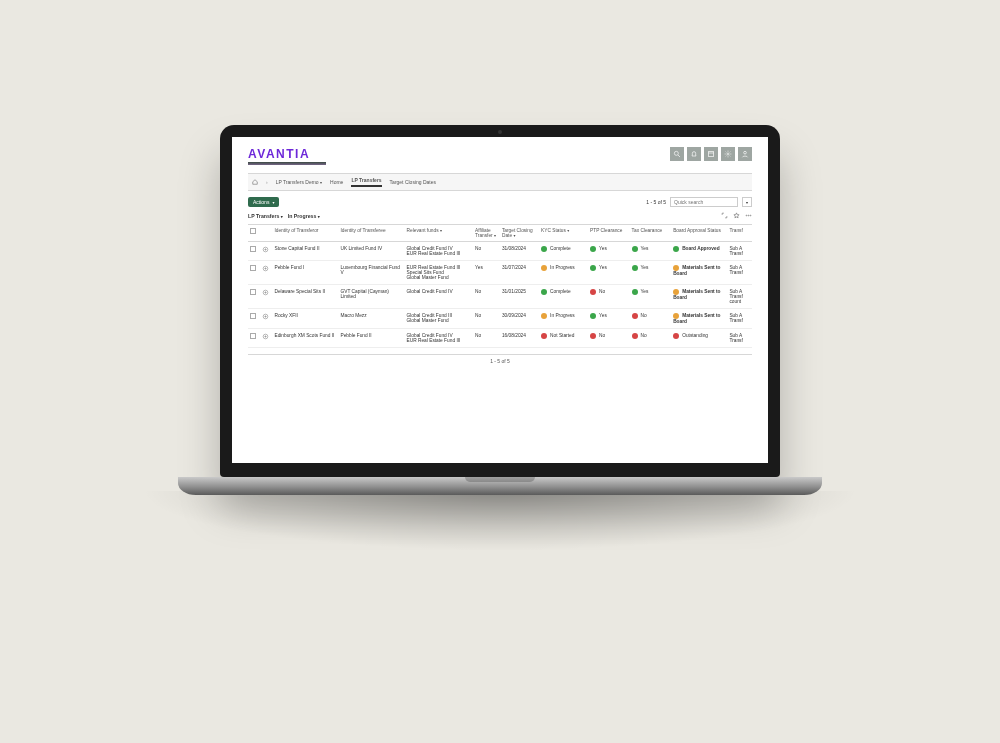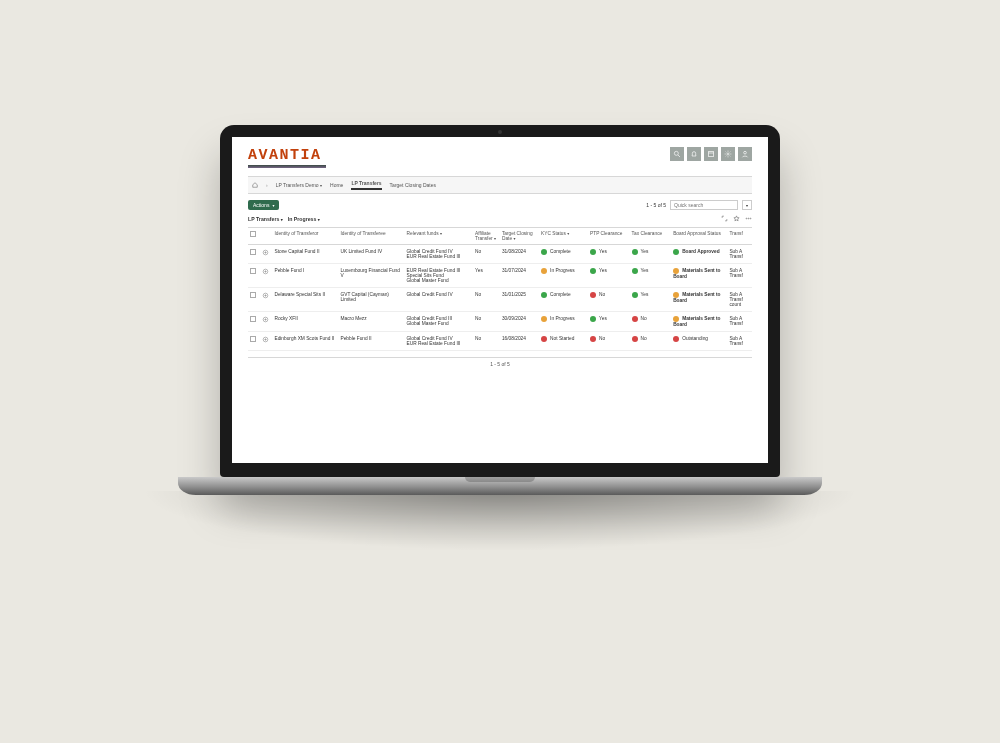--- a/index.html
+++ b/index.html
@@ -60,21 +60,21 @@
   }
   .foot-shadow {
     height: 60px;
     margin: -4px -80px 0 -80px;
     background: radial-gradient(ellipse at 50% 0%, rgba(0,0,0,0.28), rgba(0,0,0,0) 70%);
   }
 
   
   .app { padding: 10px 16px; }
   .topbar { display:flex; justify-content:space-between; align-items:flex-start; }
-  .brand { font-size: 15px; font-weight: 700; letter-spacing: 1.5px; color:#c2410c;font-family:Liberation Mono, monospace; }
+  .brand { font-size: 12px; font-weight: 700; letter-spacing: 1.5px; color:#6d28d9; }
   .brand-underline { height:3px; width:78px; background:linear-gradient(#3a4a42,#768); margin-top:1px; }
   .toolbar { display:flex; gap:3px; }
   .tb-btn {
     width:14px; height:14px;
     background:#9ea6a2;
     display:flex; align-items:center; justify-content:center;
     color:#fff;
   }
   .tb-btn svg { width:8px; height:8px; fill:none; stroke:#fff; stroke-width:2; }
 

